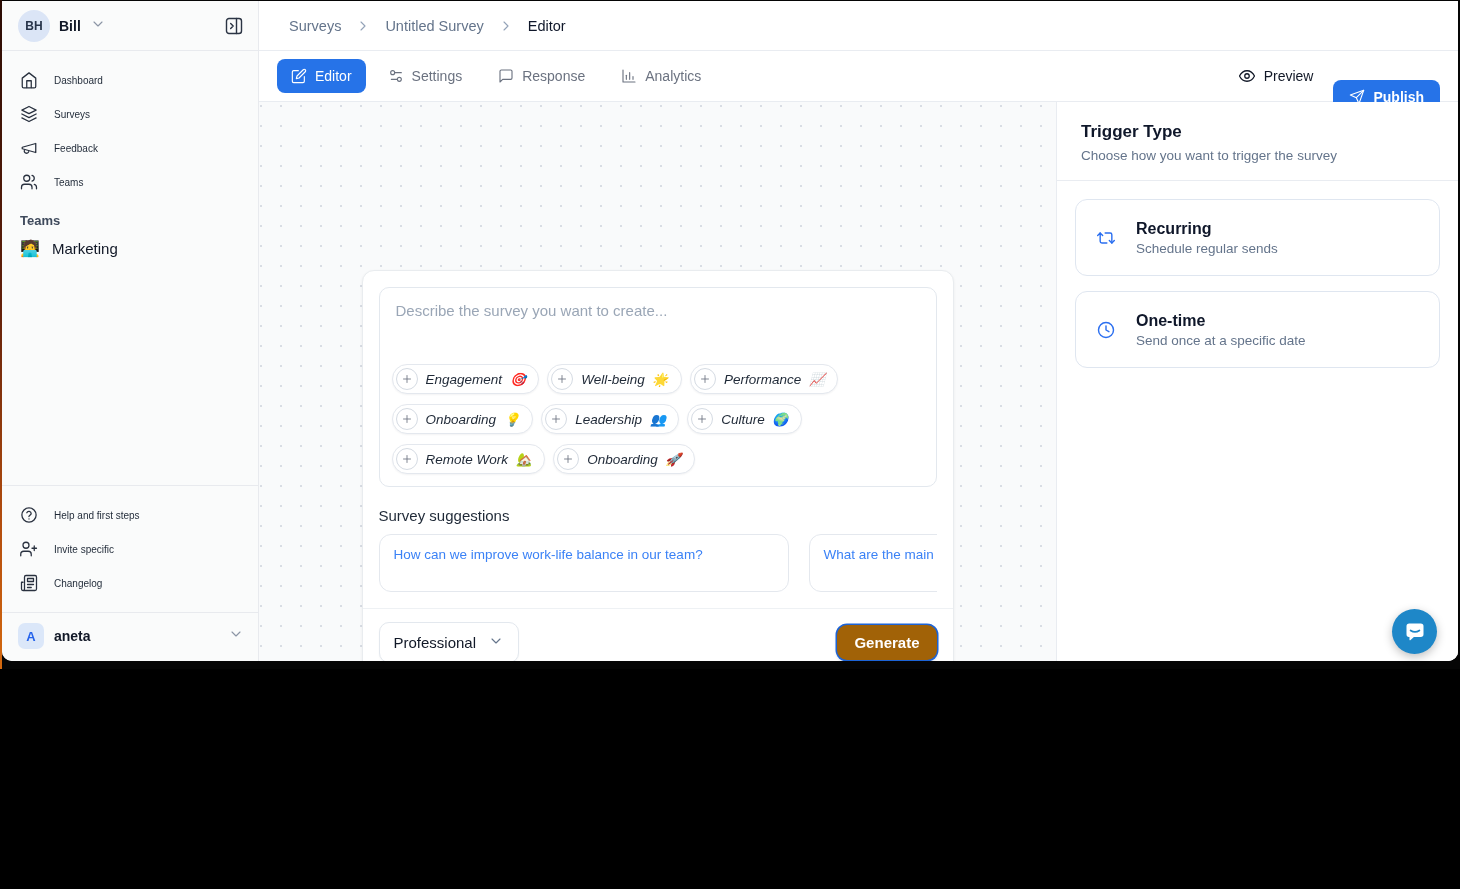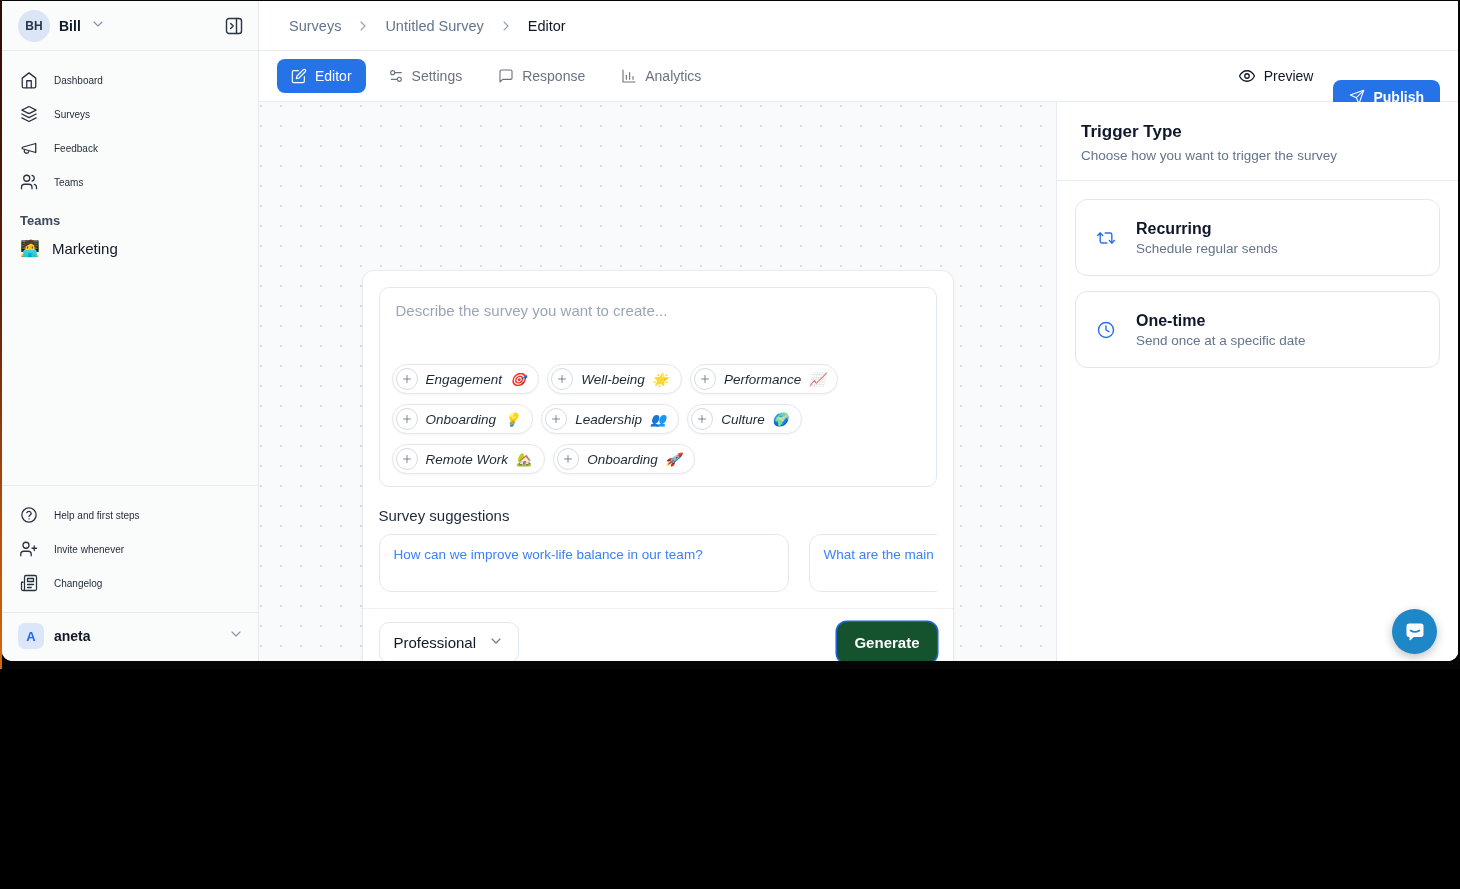--- a/index.html
+++ b/index.html
@@ -84,26 +84,26 @@
     display:flex; align-items:center; justify-content:center; background:#fff; }
   .chip .emoji { font-size:13px; line-height:1; }
 
   .sugg-title { margin-top:20px; font-size:15px; font-weight:500; color:#1f2937; }
   .sugg-row { margin-top:10px; display:flex; gap:20px; overflow:hidden; }
   .sugg-card { flex:none; border:1px solid #e4e8ee; border-radius:12px; background:#fff;
     padding:12px 14px; height:58px; font-size:13.5px; color:#3b82f6; cursor:pointer; }
   .sugg-card.c1 { width:410px; } .sugg-card.c2 { width:380px; }
 
   .composer-footer { margin:16px -16px 0; border-top:1px solid #eef1f4; padding:13px 16px 3px;
-    display:flex; justify-content:space-between; }
+    display:flex; align-items:center; justify-content:space-between; }
   .tone-select { display:flex; align-items:center; gap:12px; border:1px solid #e3e8ee;
     border-radius:10px; background:#fff; padding:10px 14px; font-size:15px; color:#111827;
     cursor:pointer; box-shadow:0 1px 2px rgba(16,24,40,.04); }
   .tone-select .sb-chevron { color:#64748b; }
-  .generate-btn { background:#14532d; color:#fff; border:none; border-radius:10px; padding:9px 17px;
+  .generate-btn { background:#a16207; color:#fff; border:none; border-radius:10px; padding:9px 17px;
     font-size:15px; font-weight:600; cursor:pointer;
     box-shadow:0 0 0 1.5px #1c63d6, 0 2px 3px rgba(21,73,166,.35); }
 
   
   .panel { width:402px; flex:none; border-left:1px solid #e9ecf1; background:#fff;
     display:flex; flex-direction:column; }
   .panel-header { padding:20px 24px 17px; border-bottom:1px solid #e9ecf1; }
   .panel-title { font-size:17px; font-weight:700; color:#0f172a; }
   .panel-sub { margin-top:6px; font-size:13.5px; color:#64748b; }
   .panel-body { padding:18px; }
@@ -192,21 +192,21 @@
             </svg>
         <span>Help and first steps</span>
       </div>
       <div class="sb-item">
         <svg class="ic" viewBox="0 0 24 24">
               <path d="M15 21v-2a4 4 0 0 0-4-4H5a4 4 0 0 0-4 4v2"></path>
               <circle cx="8" cy="7" r="4"></circle>
               <path d="M19 8v6"></path>
               <path d="M22 11h-6"></path>
             </svg>
-        <span>Invite whenever</span>
+        <span>Invite specific</span>
       </div>
       <div class="sb-item">
         <svg class="ic" viewBox="0 0 24 24">
               <path d="M4 22h16a2 2 0 0 0 2-2V4a2 2 0 0 0-2-2H8a2 2 0 0 0-2 2v16a2 2 0 0 1-4 0v-9h2"></path>
               <path d="M18 14h-8"></path>
               <path d="M15 18h-5"></path>
               <path d="M10 6h8v4h-8Z"></path>
             </svg>
         <span>Changelog</span>
       </div>

